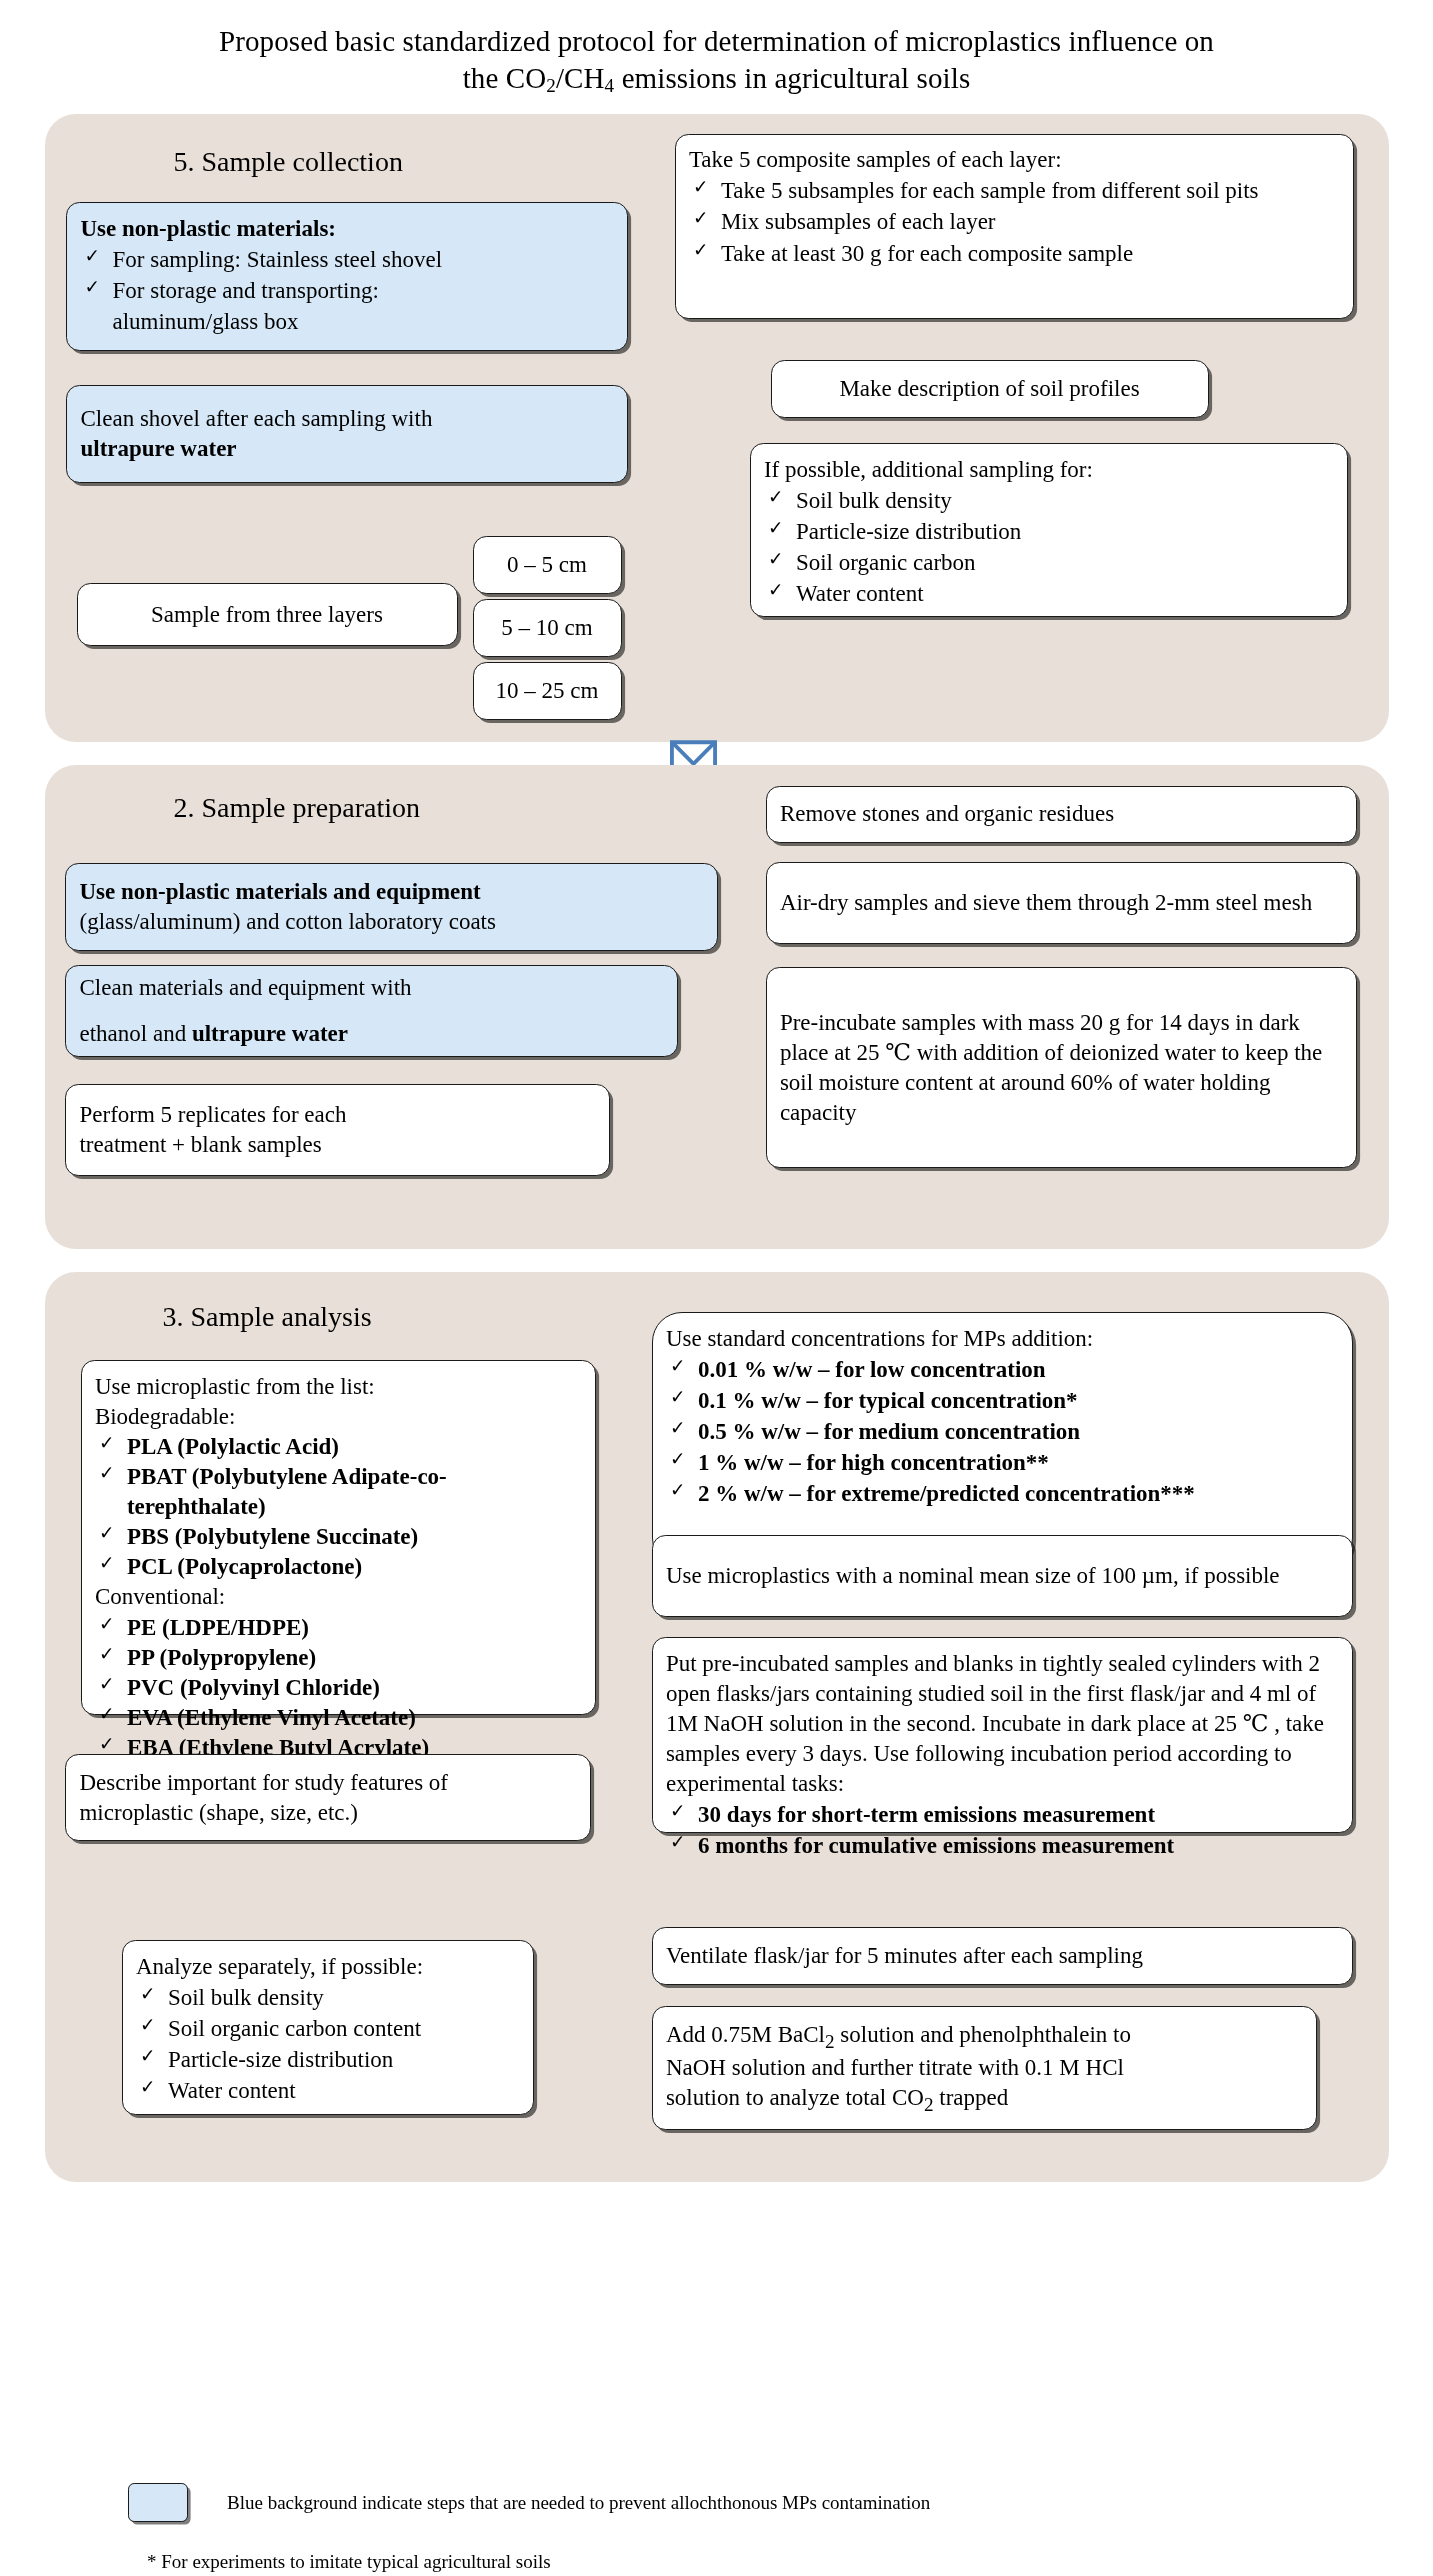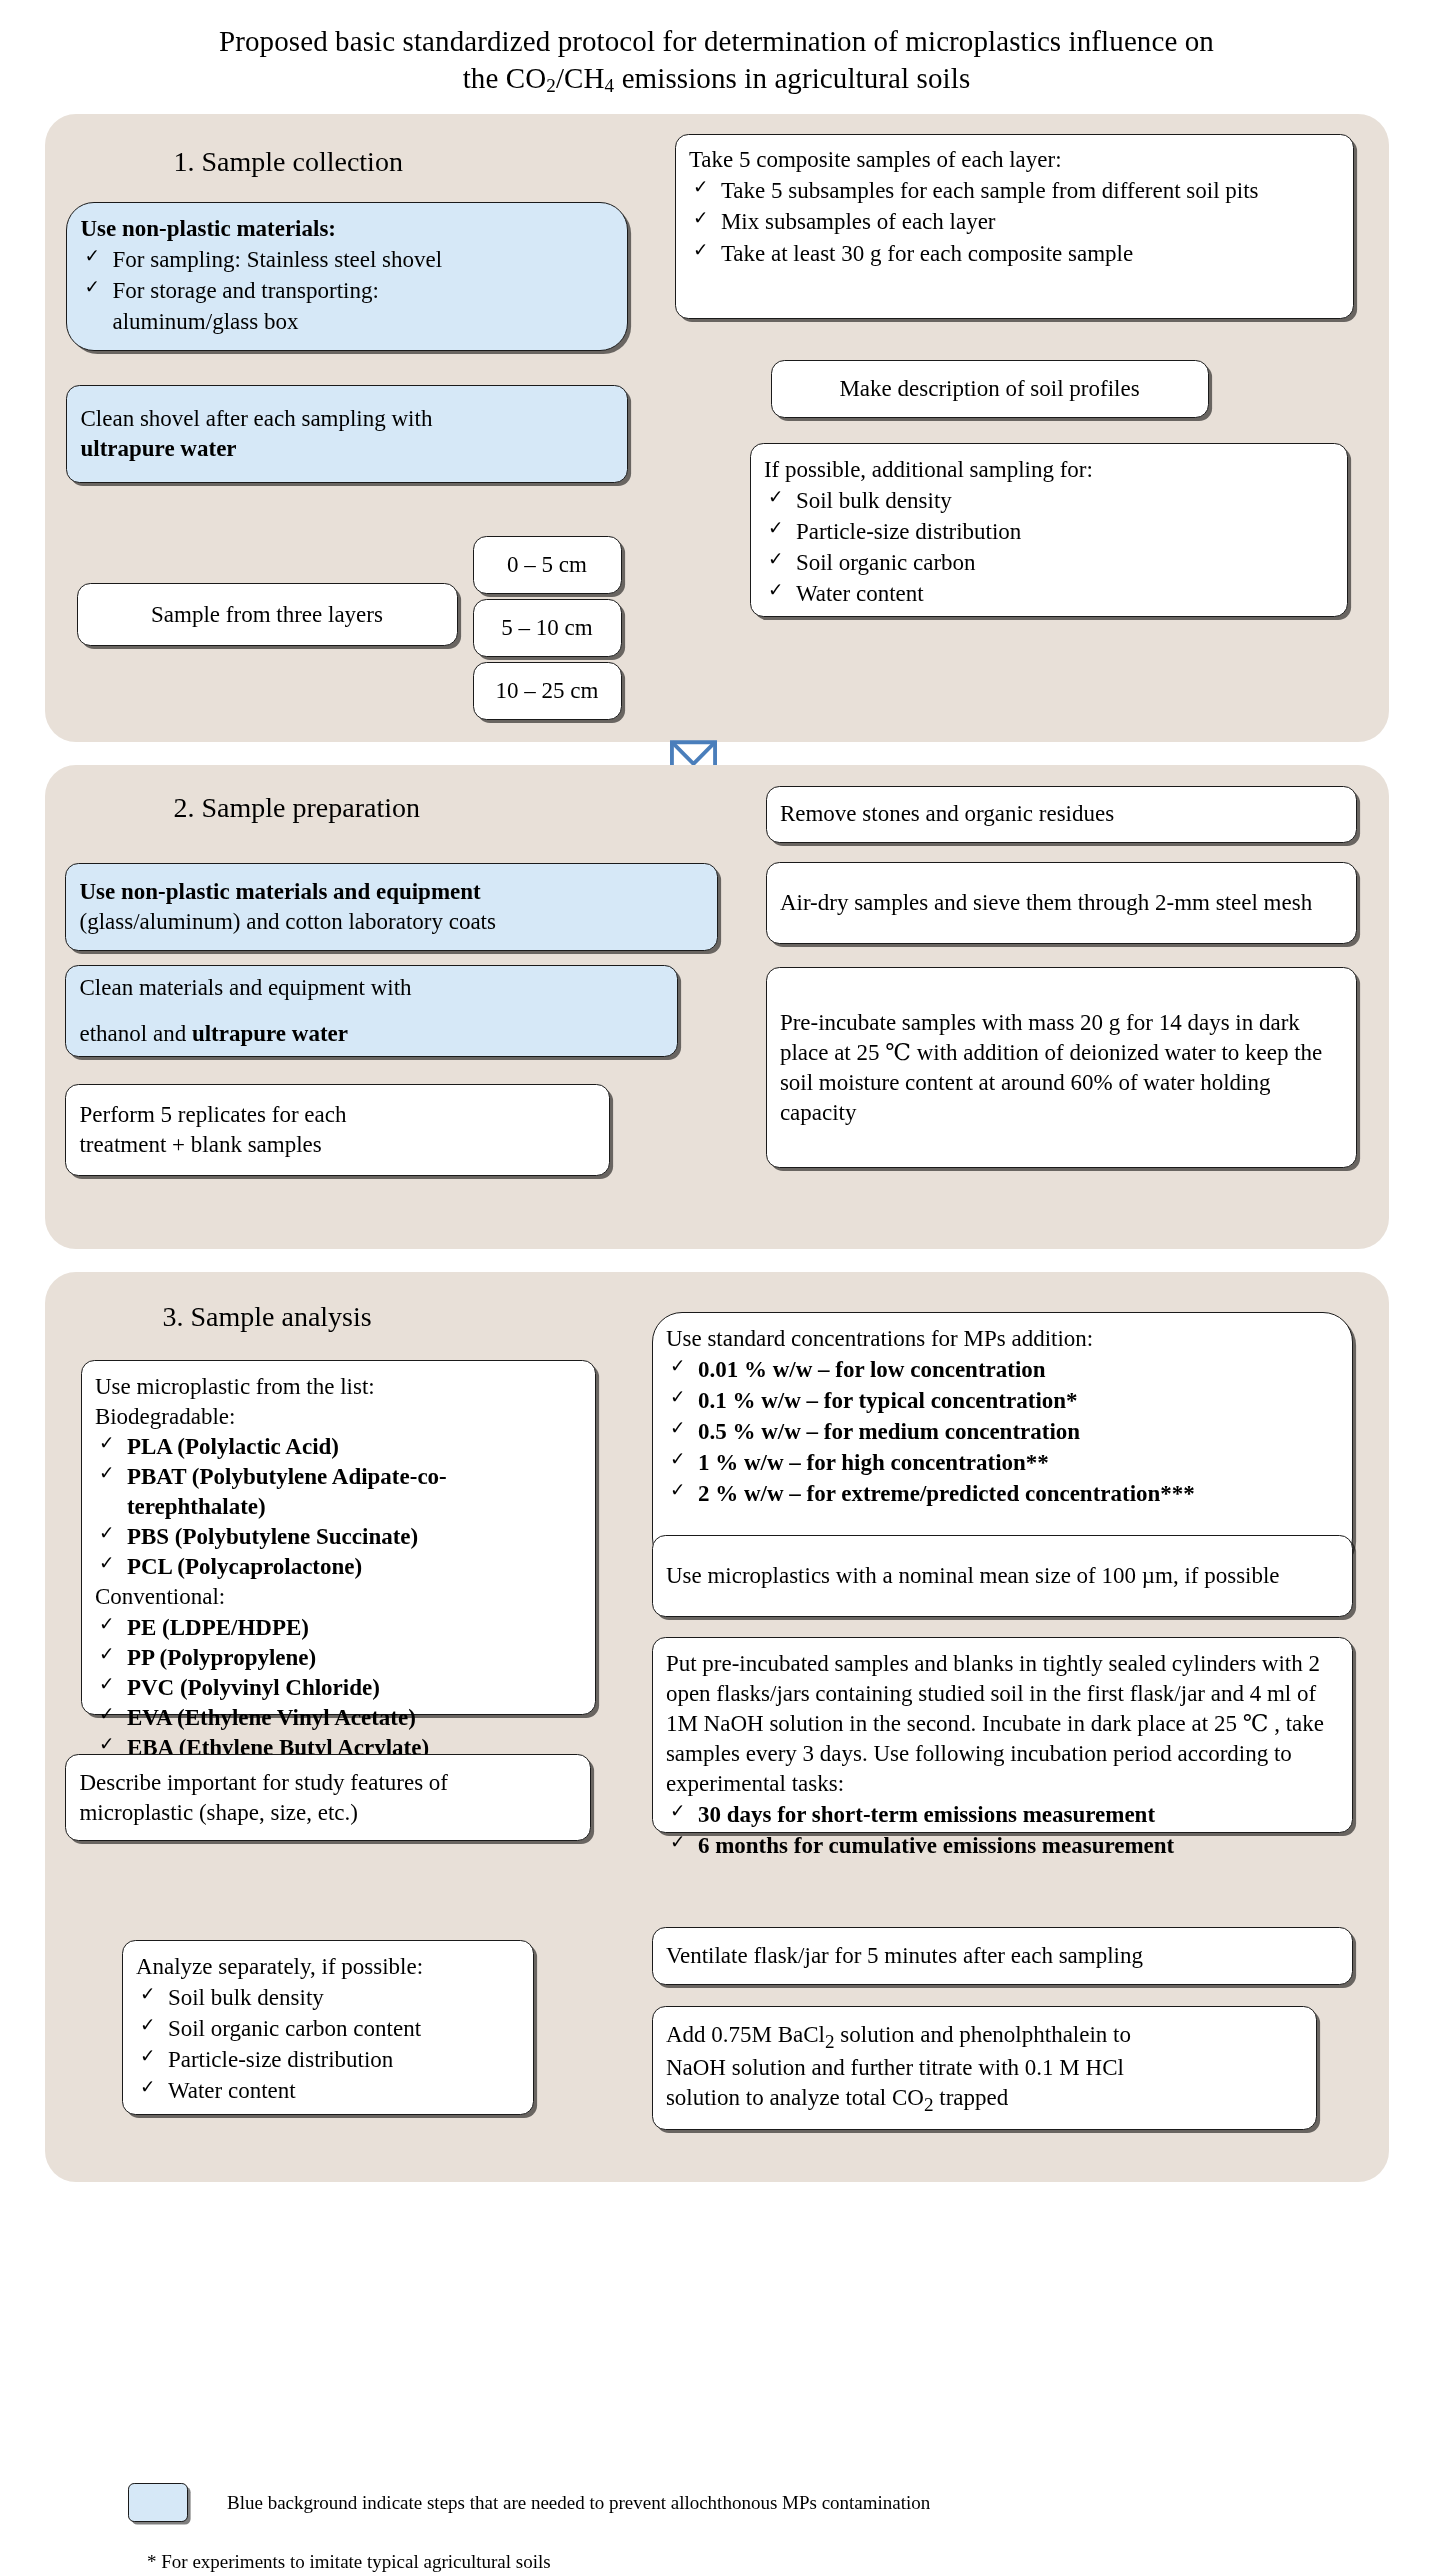--- a/index.html
+++ b/index.html
@@ -109,23 +109,23 @@
 
 <div class="title">
   <div>Proposed basic standardized protocol for determination of microplastics influence on</div>
   <div>
     <span>the CO</span><sub>2</sub><span>/CH</span><sub>4</sub><span> emissions in agricultural soils</span>
   </div>
 </div>
 
 <div class="panel" id="panel1">
 
-  <div class="panel-title" style="left:129px; top:34px;">1. Sample collection</div>
-
-  <div class="box blue" style="left:21.6px; top:88px; width:562px; height:149px;border-radius:28px;">
+  <div class="panel-title" style="left:129px; top:34px;">5. Sample collection</div>
+
+  <div class="box blue" style="left:21.6px; top:88px; width:562px; height:149px;">
     <span class="hdr b">Use non-plastic materials:</span>
     <ul class="ck">
       <li>For sampling: Stainless steel shovel</li>
       <li>For storage and transporting:</li>
     </ul>
     <div style="padding-left:32px;">aluminum/glass box</div>
   </div>
 
   <div class="box" style="left:630px; top:19.6px; width:679px; height:185px;">
     <span class="hdr">Take 5 composite samples of each layer:</span>

